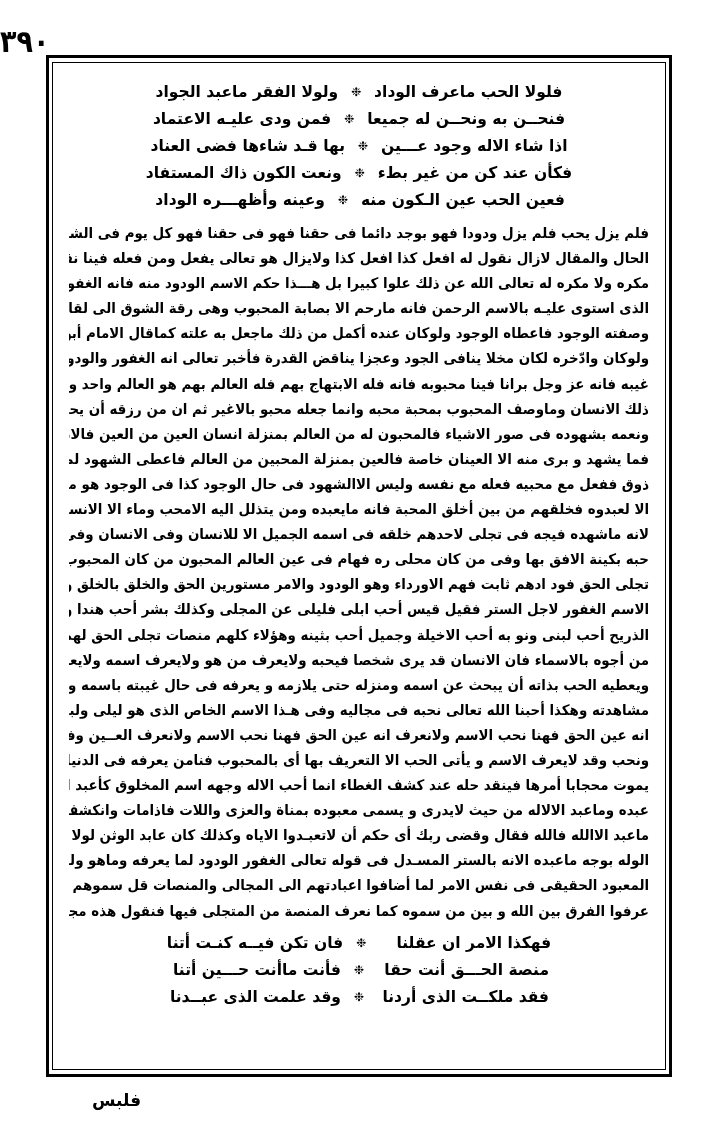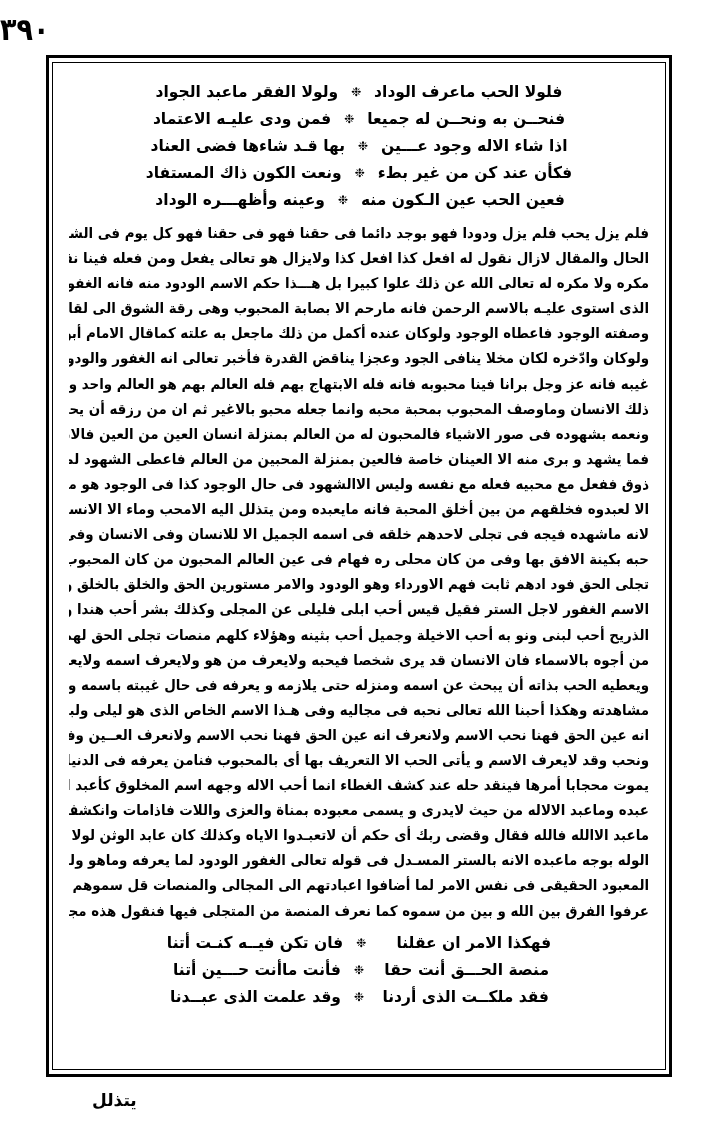--- a/index.html
+++ b/index.html
@@ -13,21 +13,21 @@
     height: 1143px;
     position: relative;
     overflow: hidden;
     font-family: "DejaVu Sans", sans-serif;
     color: #000000;
   }
 
   
   .page-number {
     position: absolute;
-    top: 14px;
+    top: 26px;
     left: 0;
     right: 62px;
     text-align: left;
     direction: rtl;
   }
   .page-number .num {
     display: inline-block;
     font-family: "DejaVu Sans", sans-serif;
     font-size: 27px;
     font-weight: 700;
@@ -231,13 +231,13 @@
           <span class="verse-sep">❉</span>
           <span class="hemistich second">وقد علمت الذى عبــدنا</span>
         </div>
 
       </div>
 
     </div>
   </div>
 </div>
 
-<div class="catchword">يتذلل</div>
+<div class="catchword">فلبس</div>
 
 </body></html>

